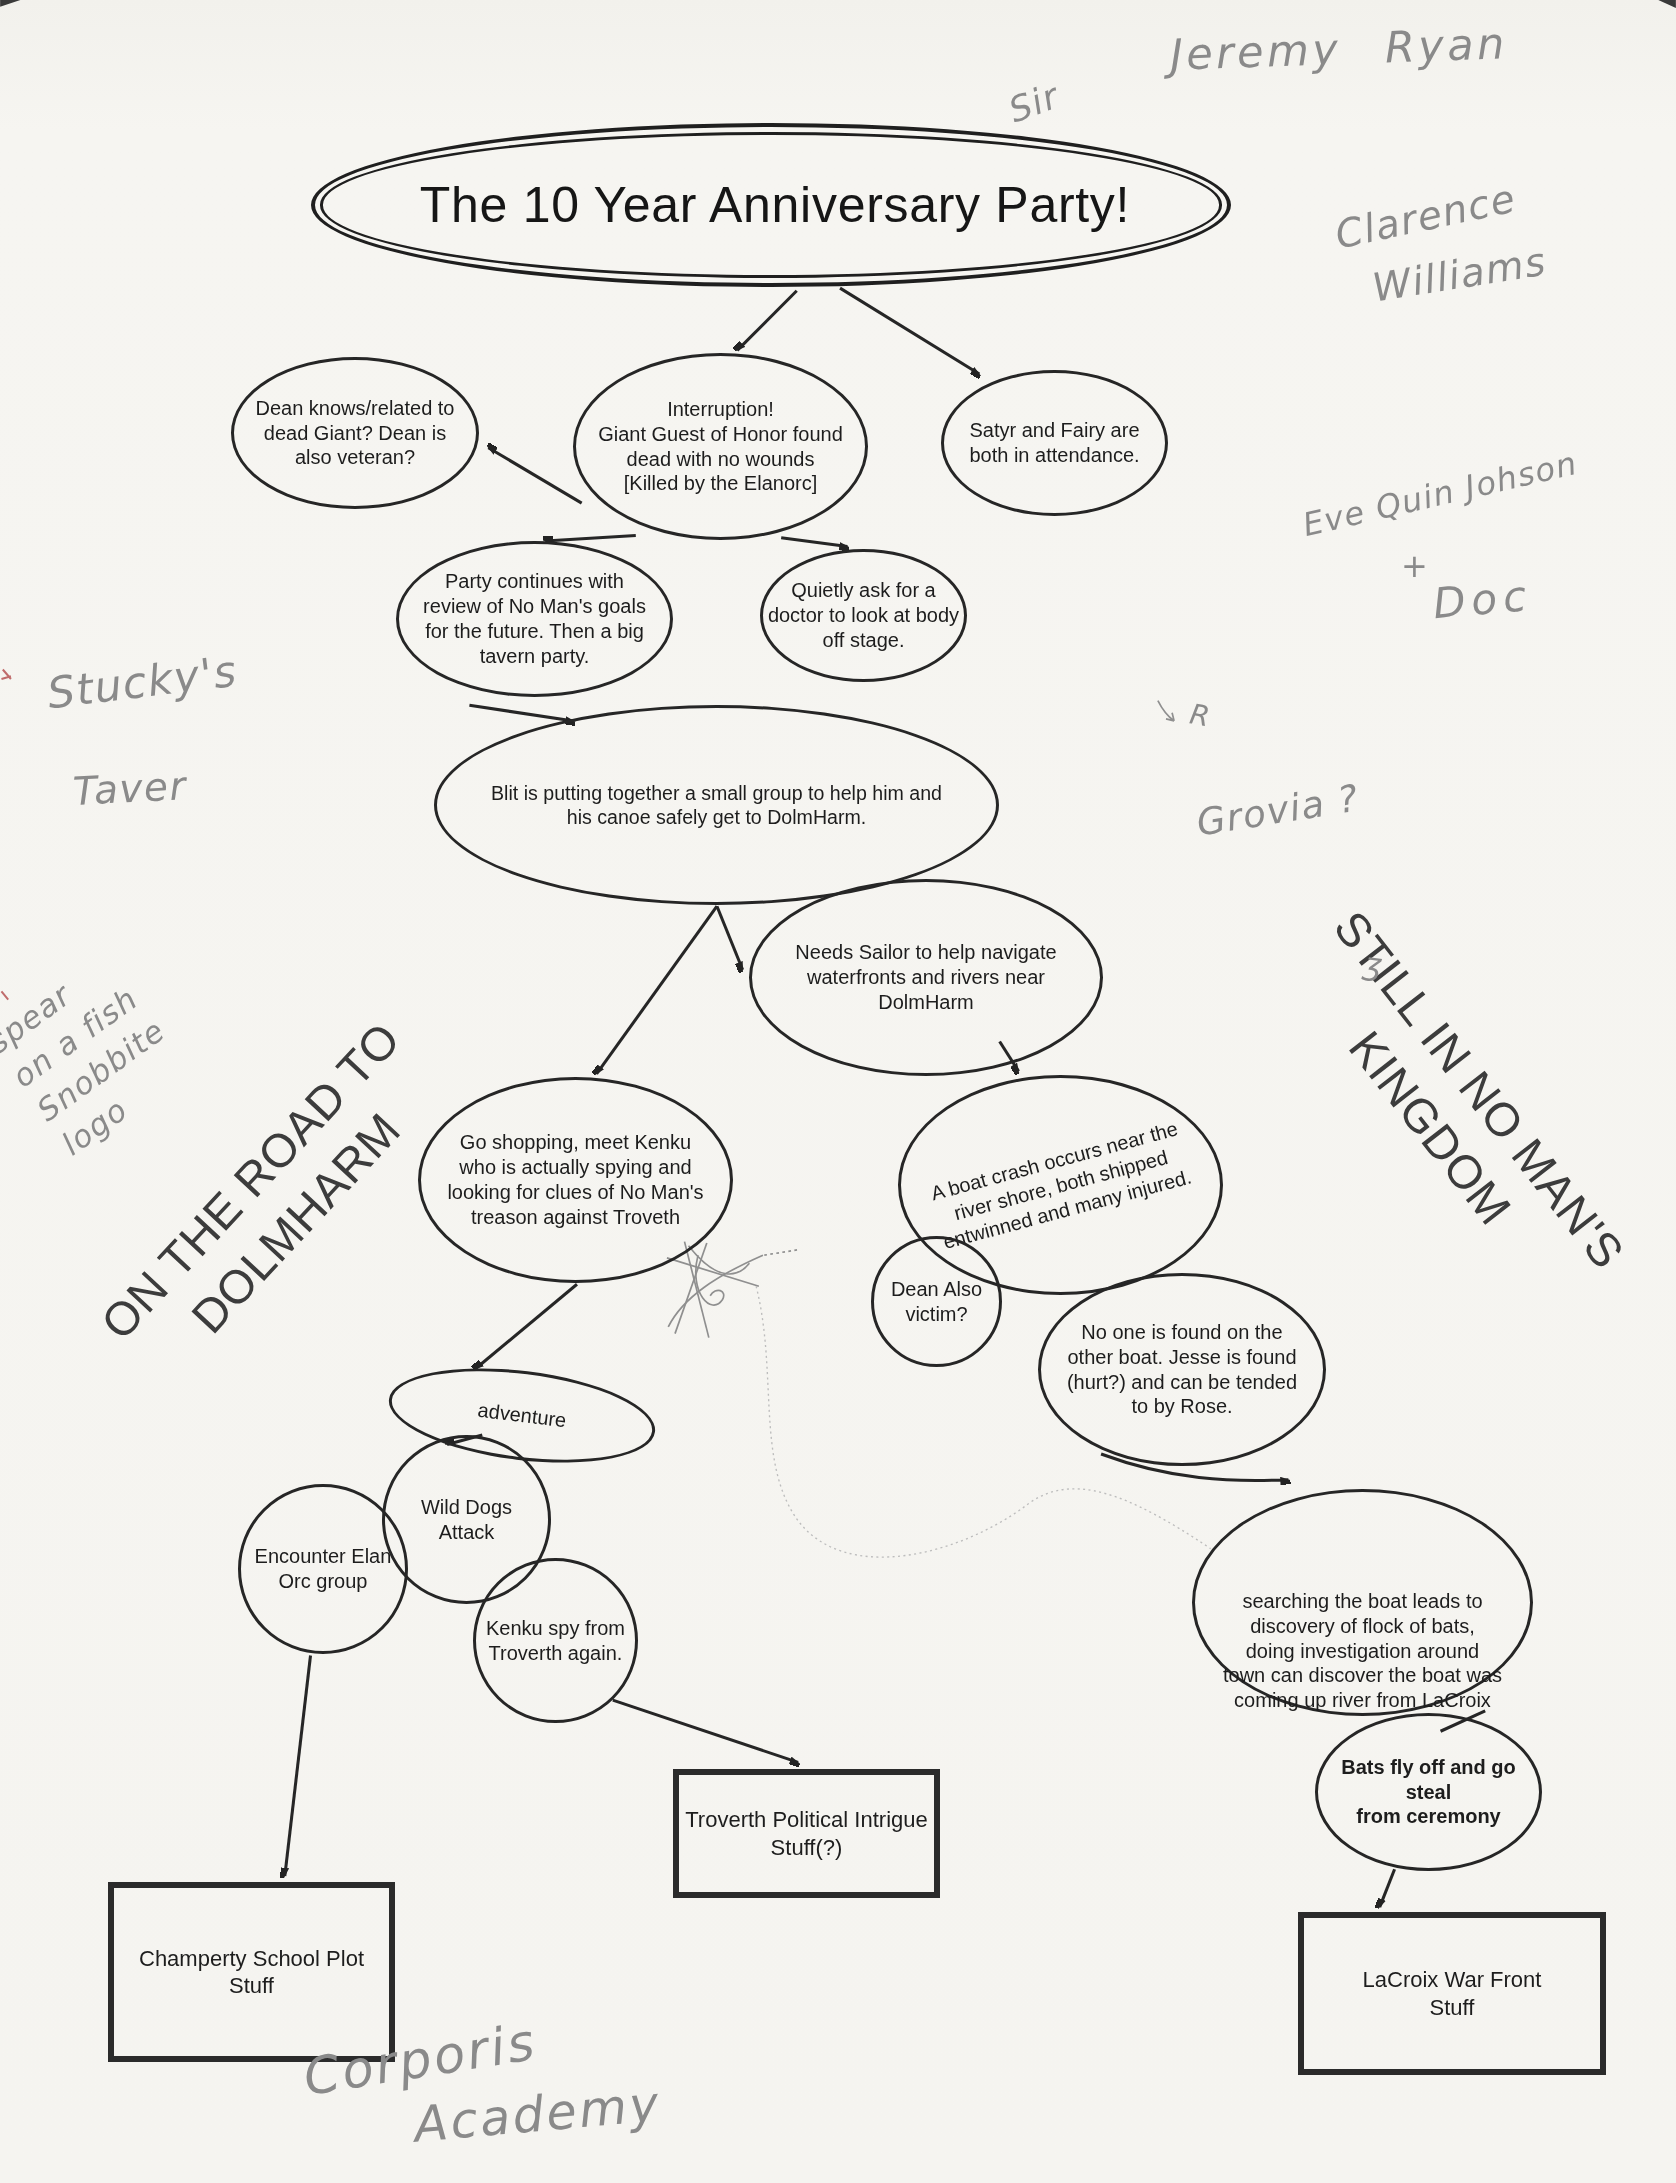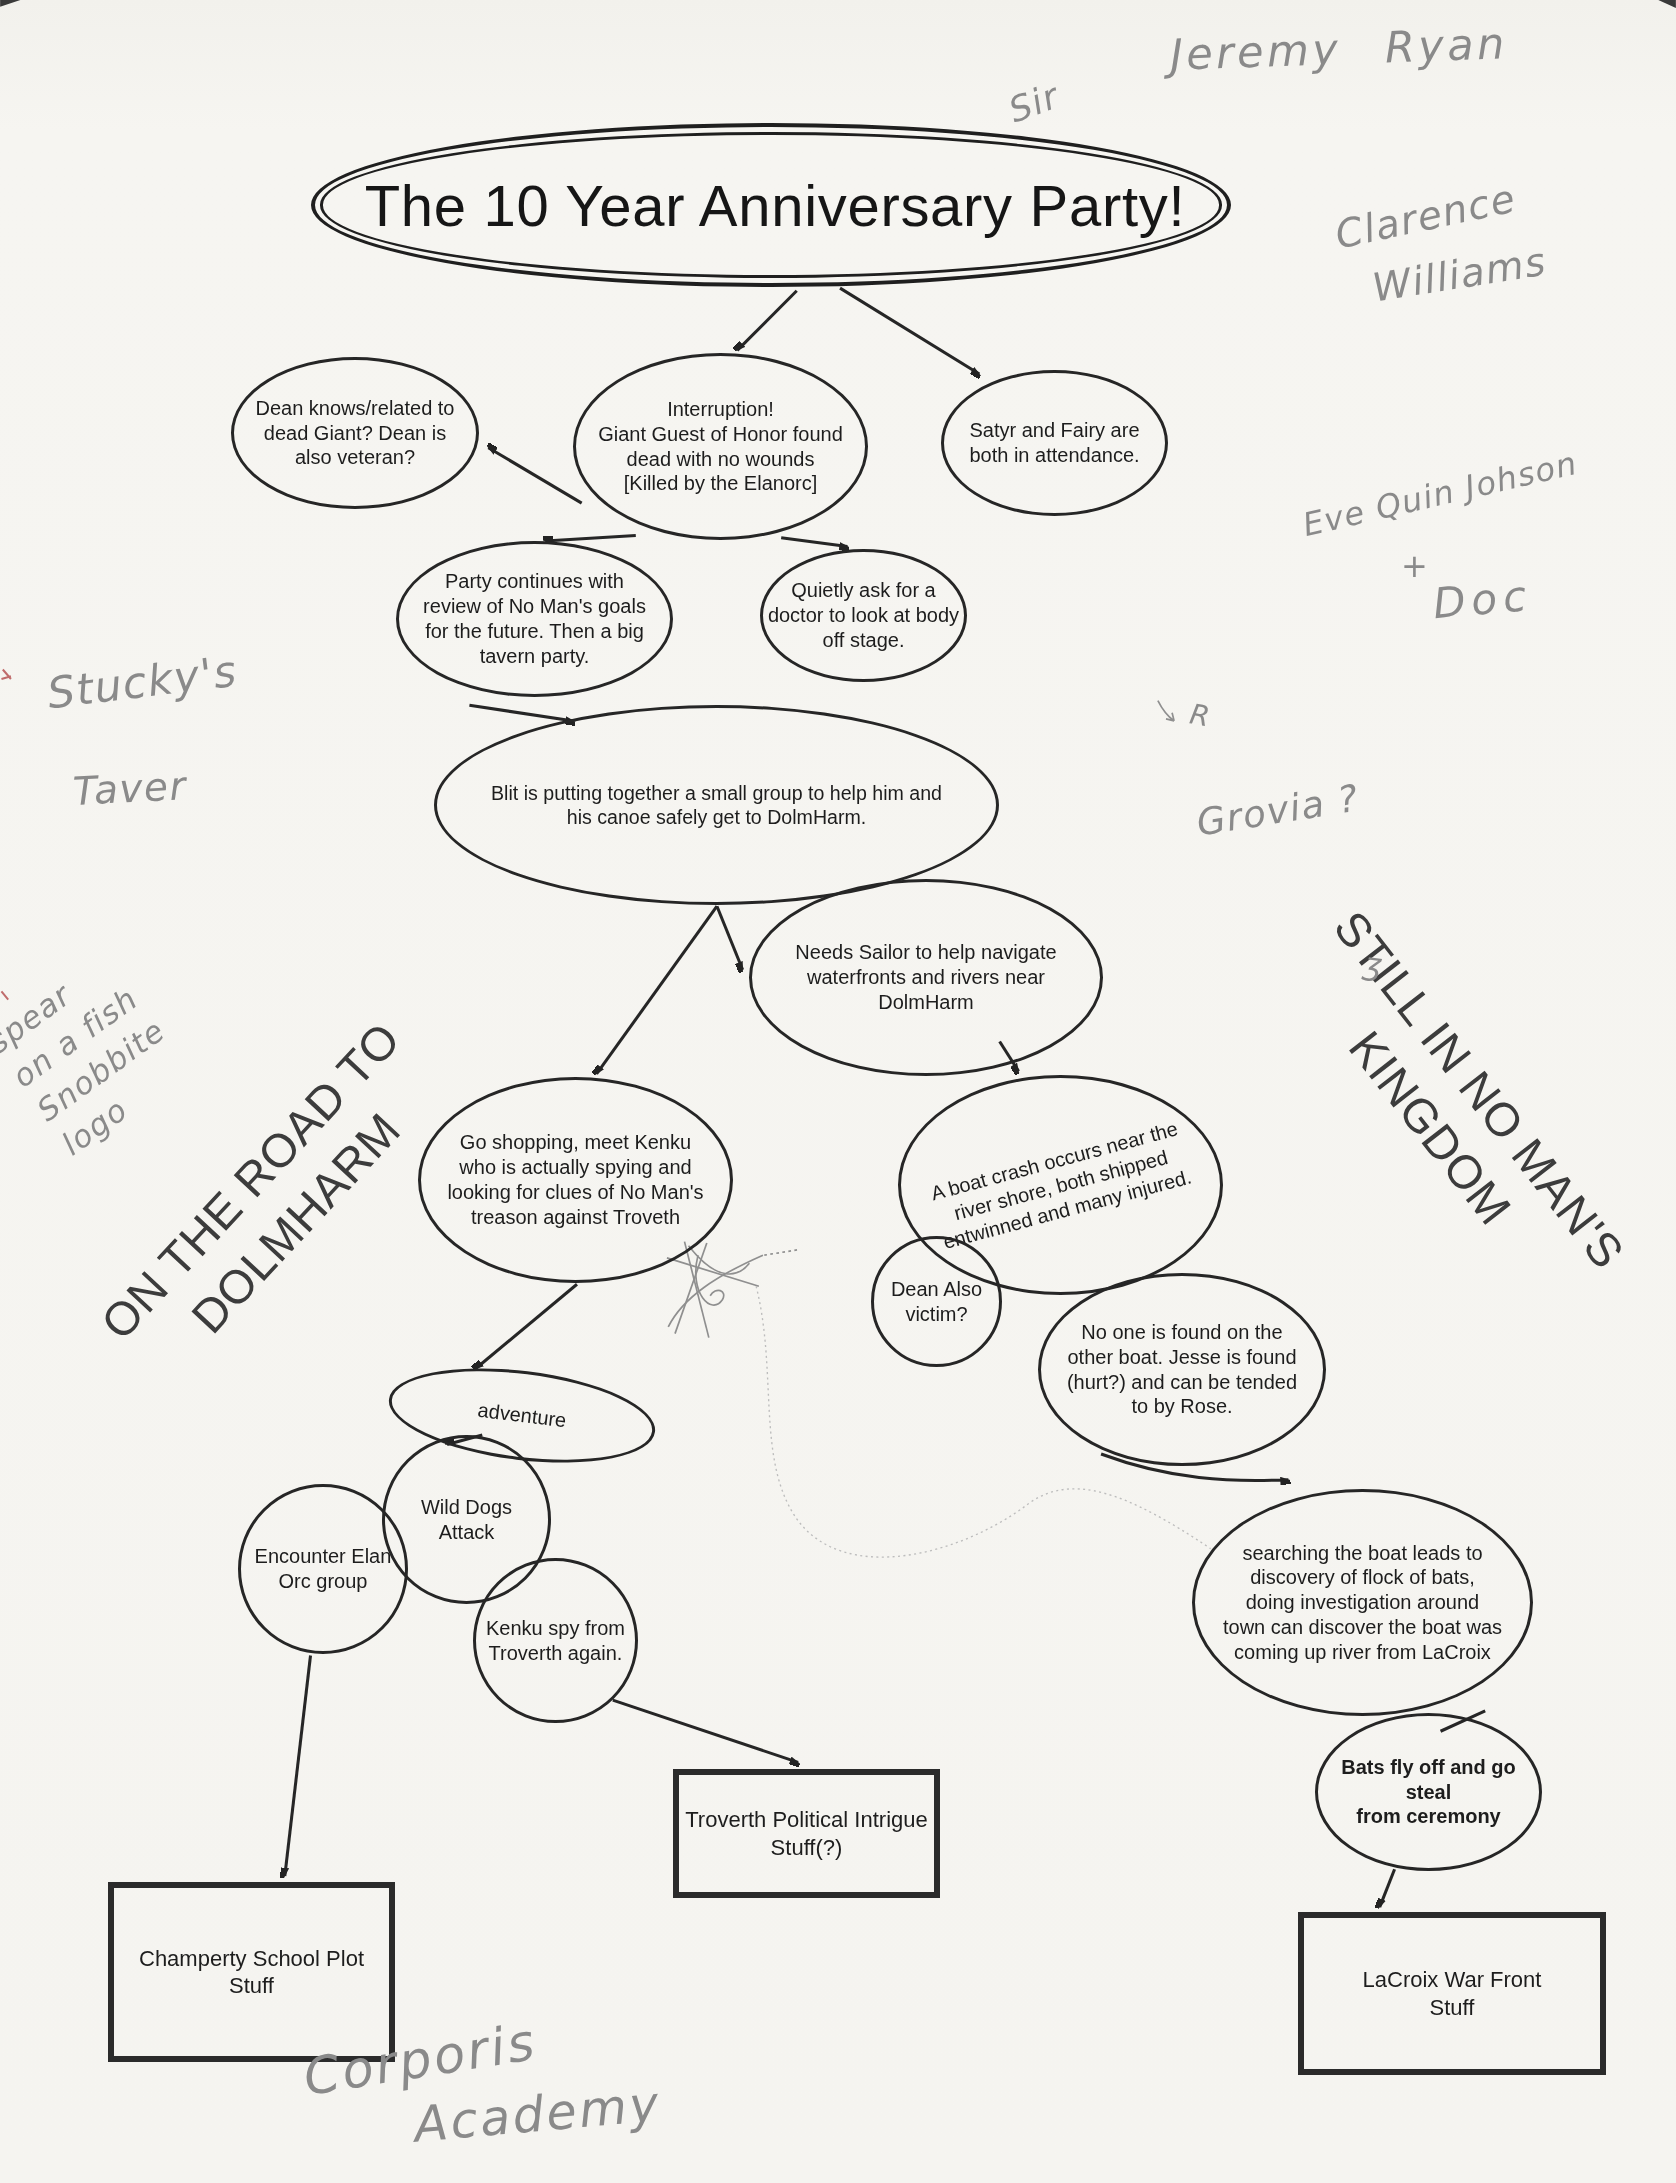--- a/index.html
+++ b/index.html
@@ -15,21 +15,21 @@
   }
   .txt{white-space:pre-line;line-height:1.24;font-size:20px;}
   .title-ellipse{
     position:absolute;left:311px;top:123px;width:920px;height:164px;
     border:4px solid #1f1f1f;border-radius:50%;display:flex;align-items:center;
     justify-content:center;text-align:center;box-sizing:border-box;
   }
   .title-ellipse::before{
     content:"";position:absolute;inset:5.4px;border:3.4px solid #1f1f1f;border-radius:50%;
   }
-  .title-text{font-size:58px;letter-spacing:0.7px;color:#161616;margin-left:8px;}
+  .title-text{font-size:50px;letter-spacing:0.7px;color:#161616;margin-left:8px;}
   .box{
     position:absolute;border:6.8px solid #2b2b2b;display:flex;align-items:center;
     justify-content:center;text-align:center;box-sizing:border-box;background:transparent;
   }
   .box .txt{font-size:22px;}
   .biglabel{
     position:absolute;font-size:47px;color:#3c3c3c;white-space:pre-line;
     text-align:center;line-height:1.32;letter-spacing:0.7px;
   }
   .hw{
@@ -153,21 +153,21 @@
 Attack</span>
   </div>
   <div class="ell" style="left:238px;top:1484px;width:170px;height:170px;">
     <span class="txt">Encounter Elan
 Orc group</span>
   </div>
   <div class="ell" style="left:473px;top:1558px;width:165px;height:165px;">
     <span class="txt">Kenku spy from
 Troverth again.</span>
   </div>
-  <div class="ell" style="left:1192px;top:1489px;width:341px;height:227px;">
+  <div class="ell" style="left:1192px;top:1489px;width:341px;height:227px;align-items:flex-end;">
     <span class="txt">searching the boat leads to
 discovery of flock of bats,
 doing investigation around
 town can discover the boat was
 coming up river from LaCroix</span>
   </div>
   <div class="ell" style="left:1315px;top:1713px;width:227px;height:158px;font-weight:bold;">
     <span class="txt">Bats fly off and go steal
 from ceremony</span>
   </div>

